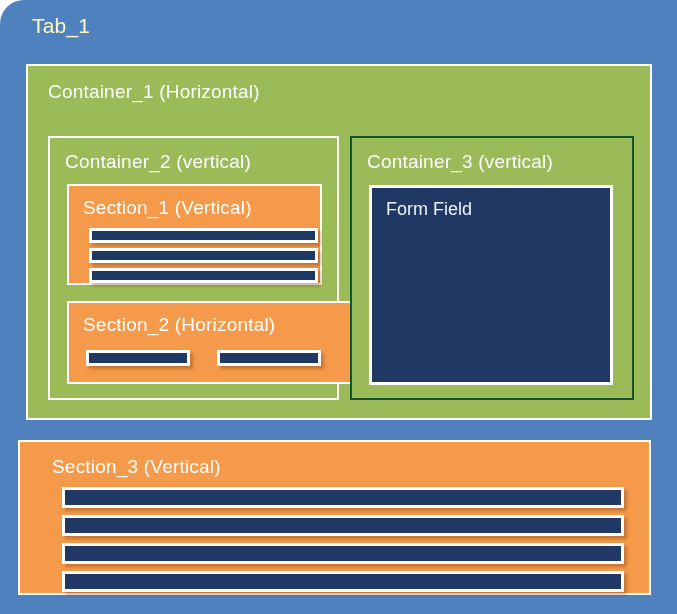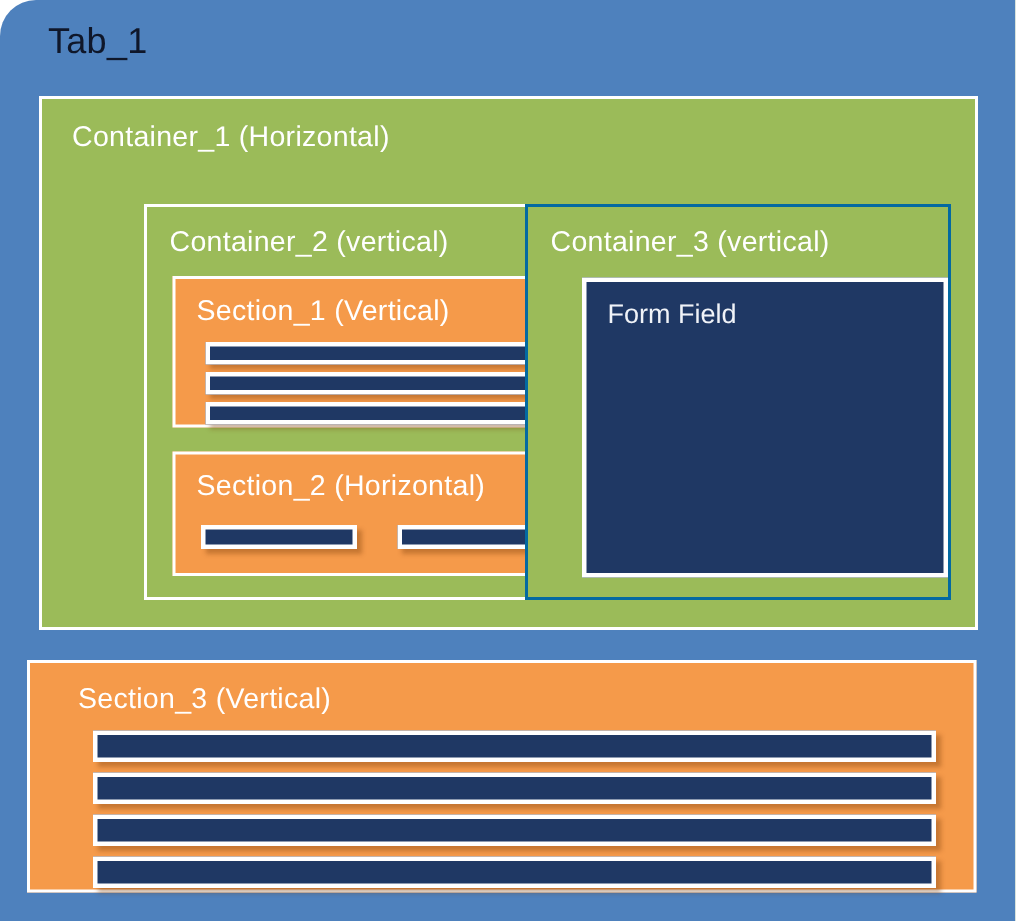--- a/index.html
+++ b/index.html
@@ -27,22 +27,22 @@
     width: 677px;
     height: 614px;
     background: #4E81BD;
     border-top-left-radius: 24px;
     box-sizing: border-box;
   }
   .tab-title {
     position: absolute;
     left: 32px;
     top: 14px;
-    font-size: 24px;
-    color: #0f172a;
+    font-size: 21px;
+    color: #fef9c3;
     letter-spacing: 0.2px;
     white-space: nowrap;
   }
 
   
   .panel-label {
     position: absolute;
     font-size: 19px;
     color: #FFFFFF;
     letter-spacing: 0.2px;
@@ -69,75 +69,73 @@
   
   .container-2 {
     position: absolute;
     left: 20px;
     top: 70px;
     width: 291px;
     height: 264px;
     background: #9BBB59;
     border: 2px solid #FFFFFF;
     box-sizing: border-box;
-    margin-left: 48px;
   }
   .container-2 > .panel-label {
     left: 15px;
     top: 13px;
   }
 
   
   .container-3 {
     position: absolute;
     left: 322px;
     top: 70px;
     width: 284px;
     height: 264px;
     background: #9BBB59;
-    border: 2px solid #0369a1;
+    border: 2px solid #14532d;
     box-sizing: border-box;
   }
   .container-3 > .panel-label {
     left: 15px;
     top: 13px;
   }
 
   
   .form-field {
     position: absolute;
     left: 17px;
     top: 47px;
     width: 244px;
     height: 200px;
     background: #1F3864;
     border: 3px solid #FFFFFF;
     box-sizing: border-box;
-    margin-left: 19px;
   }
   .form-field-label {
     position: absolute;
     left: 14px;
     top: 11px;
     font-size: 18px;
     color: #F0F3F8;
     white-space: nowrap;
   }
 
   
   .section-orange {
     position: absolute;
     background: #F59A4A;
     border: 2px solid #FFFFFF;
     box-sizing: border-box;
   }
   .section-1 {
     left: 17px;
     top: 46px;
-    width: 278px;
+    width: 255px;
     height: 101px;
   }
   .section-2 {
     left: 17px;
     top: 163px;
     width: 292px;
     height: 83px;
   }
   .section-3 {
     left: 18px;

